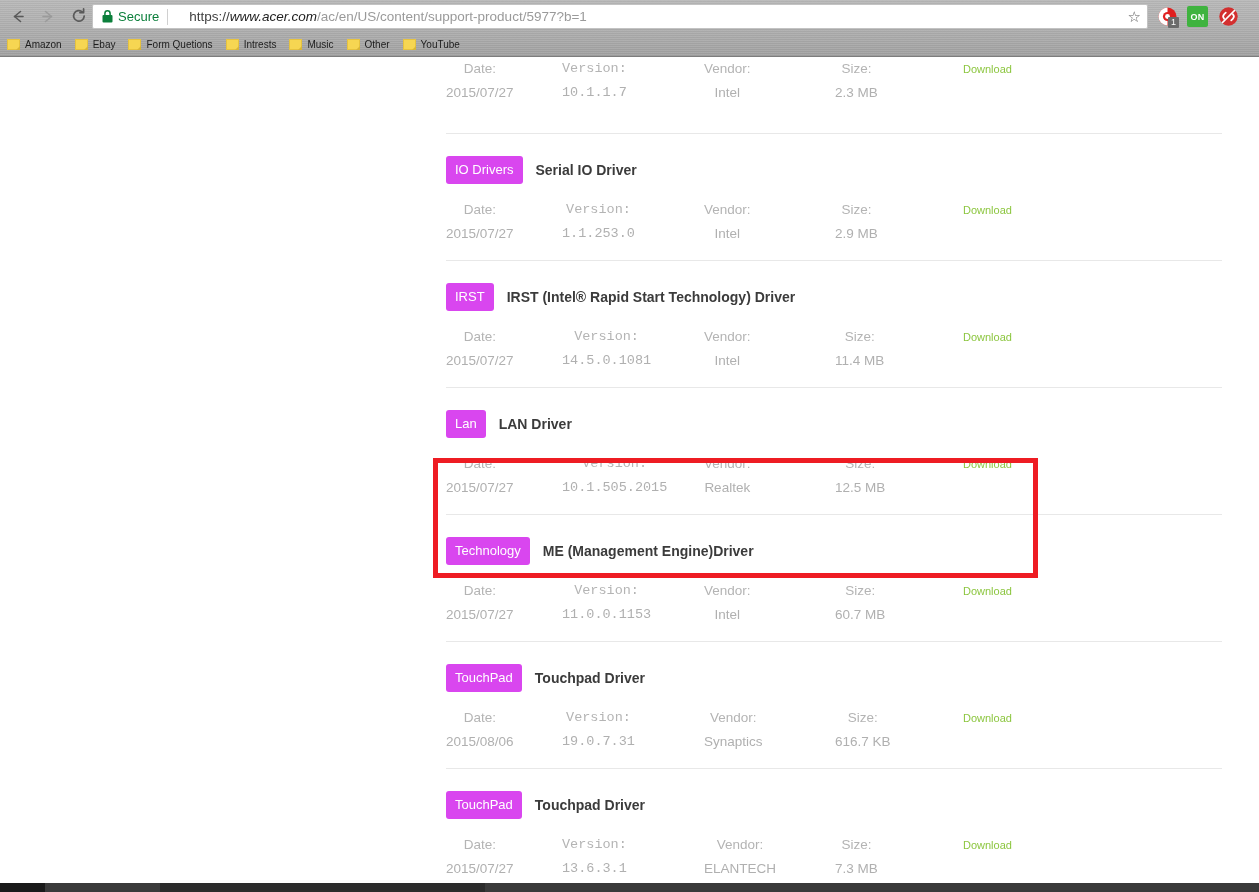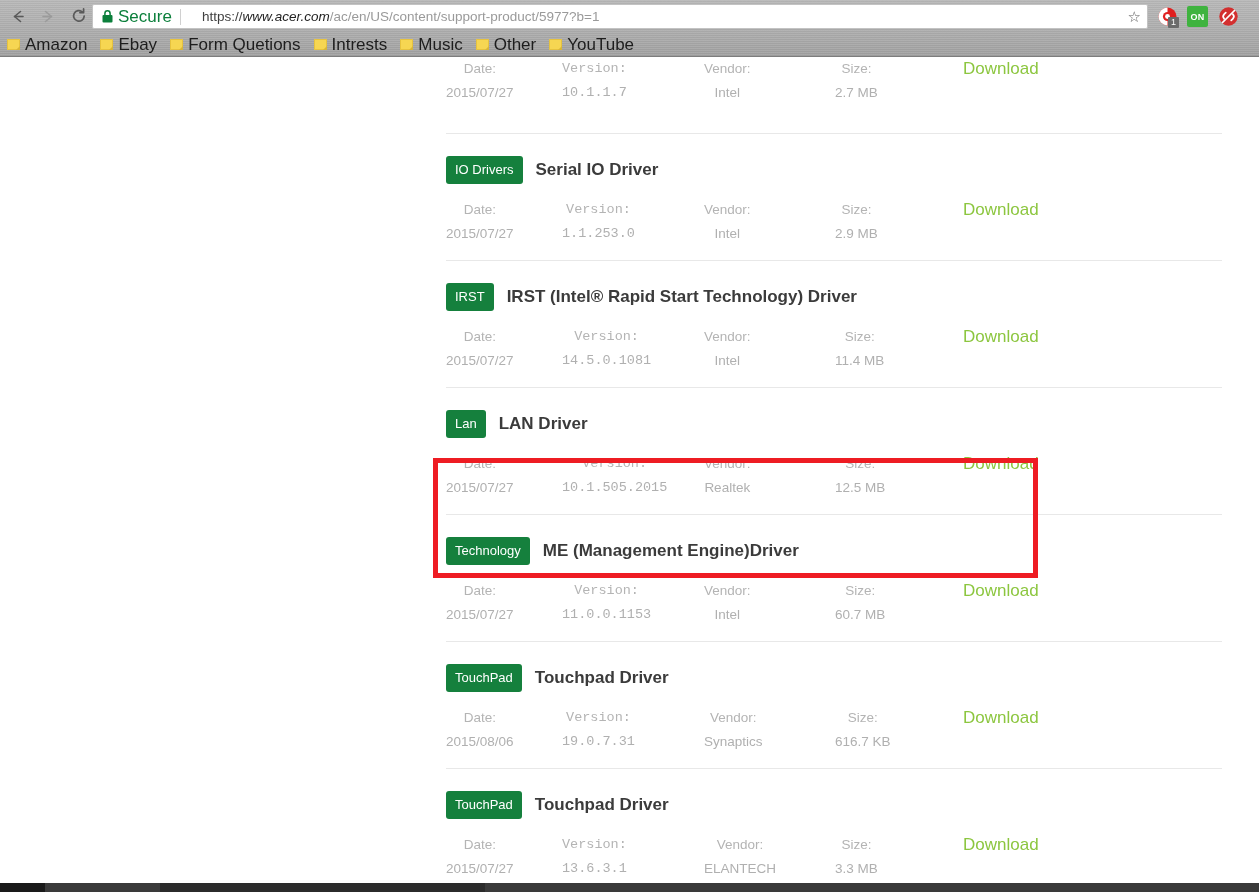--- a/index.html
+++ b/index.html
@@ -40,21 +40,21 @@
     left: 92px; top: 4px;
     width: 1056px; height: 25px;
     background: #ffffff;
     border: 1px solid #c3c3c3;
     border-radius: 2px;
     display: flex; align-items: center;
     padding: 0 6px 0 9px;
   }
   #lock-icon { margin-right: 5px; display: flex; align-items: center; }
   #secure-label {
-    color: #0b7f3b; font-size: 17px;
+    color: #0b7f3b; font-size: 13px;
     margin-right: 8px; white-space: nowrap;
   }
   #omni-sep {
     width: 1px; height: 16px; background: #d0d0d0; margin-right: 9px;
   }
   #url-text {
     font-size: 13.5px; color: #9a9a9a; white-space: nowrap;
     overflow: hidden; flex: 1;
   }
   #url-text .scheme { color: #404040; padding-left: 12px; }
@@ -85,21 +85,21 @@
   
   #bookmarks-bar {
     position: absolute; top: 32px; left: 0;
     width: 1259px; height: 25px;
     display: flex; align-items: center;
     padding-left: 7px;
   }
   .bookmark {
     display: flex; align-items: center;
     margin-right: 13px;
-    font-size: 17px; color: #1d1d1d;
+    font-size: 10px; color: #1d1d1d;
     white-space: nowrap;
     text-align: right;
   }
   .folder-icon {
     width: 13px; height: 11px;
     margin-right: 5px;
     background: #f6d652;
     border-radius: 1px 1px 1px 1px;
     position: relative;
     box-shadow: inset 0 0 0 1px #e6c23e;
@@ -127,31 +127,31 @@
   .driver-row { position: relative; }
   .divider {
     height: 1px; background: #e8e8e8;
     margin: 0;
   }
   .row-head {
     display: flex; align-items: center;
     padding-top: 22px;
   }
   .tag {
-    background: #15803d;
+    background: #d946ef;
     color: #ffffff;
     font-size: 13px;
     line-height: 1;
     padding: 7px 9px 8px;
     border-radius: 3px;
     white-space: nowrap;
     display: inline-block;
   }
   .driver-title {
-    font-size: 17px;
+    font-size: 14px;
     font-weight: bold;
     color: #3b3b3b;
     margin-left: 13px;
     white-space: nowrap;
   }
   .meta {
     position: relative;
     height: 62px;
     margin-top: 14px;
   }
@@ -163,21 +163,21 @@
     white-space: nowrap;
     text-align: center;
   }
   .meta-col .val { color: #b0b0b0; display: block; }
   .col-date    { left: 0px; }
   .col-version { left: 116px; font-family: Liberation Mono, monospace; }
   .col-vendor  { left: 258px; }
   .col-size    { left: 389px; }
   .download-link {
     position: absolute; left: 517px; top: 0;
-    font-size: 17px;
+    font-size: 11px;
     color: #8cc63f;
     line-height: 24px;
     white-space: nowrap;
     cursor: pointer;
   }
 
   
   #first-partial .meta { margin-top: 0; padding-top: 14px; height: 76px; }
 
   
@@ -300,21 +300,21 @@
     </div>
 </div>
 
 <div id="page">
   <div id="content">
       <div class="driver-row" id="first-partial">
         <div class="meta">
           <div class="meta-col col-date"><span>Date:</span><span class="val">2015/07/27</span></div>
           <div class="meta-col col-version"><span>Version:</span><span class="val">10.1.1.7</span></div>
           <div class="meta-col col-vendor"><span>Vendor:</span><span class="val">Intel</span></div>
-          <div class="meta-col col-size"><span>Size:</span><span class="val">2.7 MB</span></div>
+          <div class="meta-col col-size"><span>Size:</span><span class="val">2.3 MB</span></div>
           <a class="download-link">Download</a>
         </div>
       </div>
       <div class="divider"></div>
       <div class="driver-row">
         <div class="row-head">
           <span class="tag">IO Drivers</span>
           <span class="driver-title">Serial IO Driver</span>
         </div>
         <div class="meta">
@@ -384,21 +384,21 @@
       <div class="divider"></div>
       <div class="driver-row">
         <div class="row-head">
           <span class="tag">TouchPad</span>
           <span class="driver-title">Touchpad Driver</span>
         </div>
         <div class="meta">
           <div class="meta-col col-date"><span>Date:</span><span class="val">2015/07/27</span></div>
           <div class="meta-col col-version"><span>Version:</span><span class="val">13.6.3.1</span></div>
           <div class="meta-col col-vendor"><span>Vendor:</span><span class="val">ELANTECH</span></div>
-          <div class="meta-col col-size"><span>Size:</span><span class="val">3.3 MB</span></div>
+          <div class="meta-col col-size"><span>Size:</span><span class="val">7.3 MB</span></div>
           <a class="download-link">Download</a>
         </div>
       </div>
     </div>
   <div id="highlight-box"></div>
 </div>
 
 <div id="h-scrollbar">
   <div id="h-scroll-thumb"></div>
   <div id="h-scroll-thumb2"></div>

